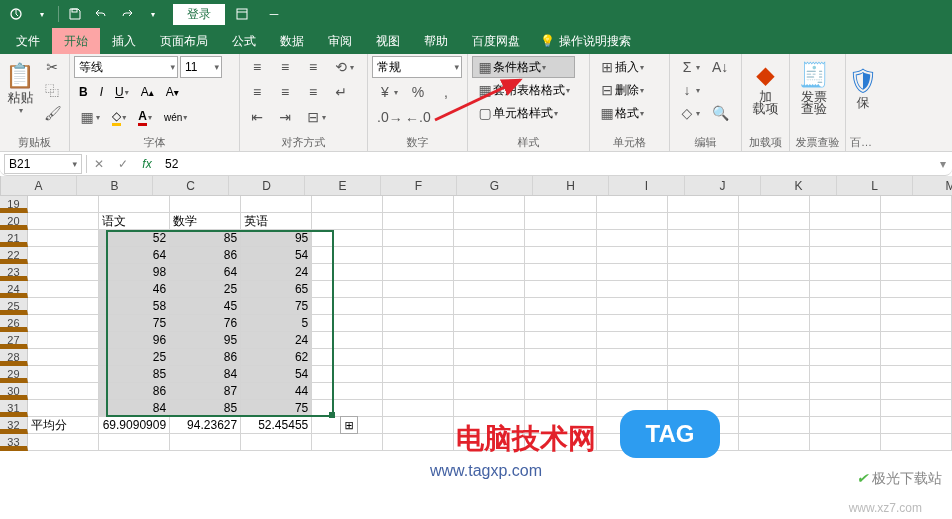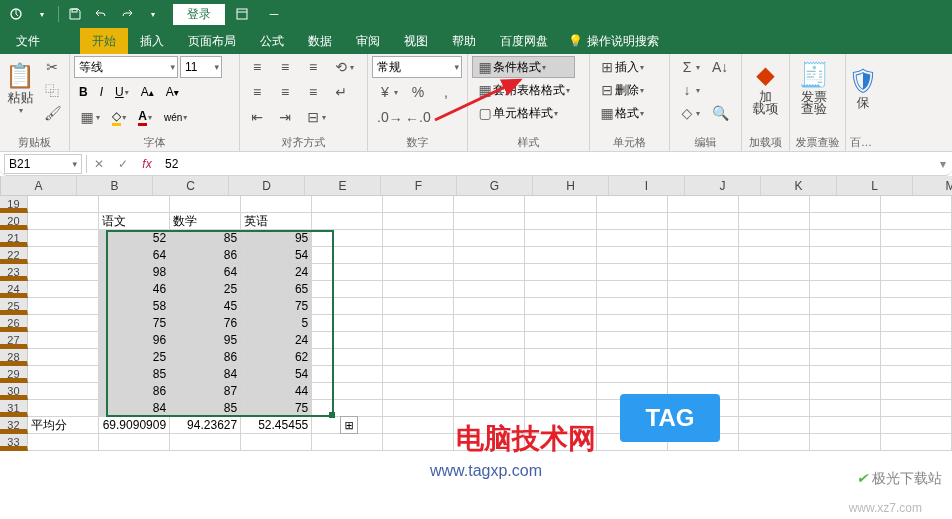--- a/index.html
+++ b/index.html
@@ -11,21 +11,21 @@
 .qat-btn { width: 24px; height: 22px; display: flex; align-items: center; justify-content: center; cursor: pointer; color: #fff; }
 .qat-sep { width: 1px; height: 16px; background: rgba(255,255,255,.3); margin: 0 2px; }
 .titlebar-center { flex: 1; text-align: center; font-size: 12px; }
 .titlebar-right { display: flex; align-items: center; gap: 2px; padding: 0 4px; }
 .login-btn { background: #fff; color: #217346; padding: 2px 14px; font-size: 12px; cursor: pointer; }
 .win-btn { width: 30px; height: 22px; display: flex; align-items: center; justify-content: center; cursor: pointer; color: #fff; }
 
 
 .tabs { height: 26px; background: #217346; display: flex; align-items: stretch; padding-left: 4px; }
 .tab { padding: 0 12px; display: flex; align-items: center; color: #fff; font-size: 12px; cursor: pointer; }
-.tab.active { background: #eab308; color: #217346; margin-left: 28px; }
+.tab.active { background: #fca5a5; color: #217346; }
 .tellme { display: flex; align-items: center; color: #fff; padding: 0 8px; gap: 4px; }
 
 
 .ribbon { height: 98px; background: #f3f2f1; border-bottom: 1px solid #d4d4d4; display: flex; }
 .group { border-right: 1px solid #d4d4d4; display: flex; flex-direction: column; padding: 2px 4px 0 4px; }
 .group-body { flex: 1; display: flex; align-items: flex-start; gap: 2px; }
 .group-label { height: 16px; text-align: center; color: #666; font-size: 11px; position: relative; }
 .vcol { display: flex; flex-direction: column; gap: 1px; }
 .hrow { display: flex; align-items: center; gap: 2px; }
 .rbtn { height: 22px; padding: 0 4px; display: flex; align-items: center; cursor: pointer; border: 1px solid transparent; }
@@ -38,21 +38,21 @@
 .ico-sm { font-size: 14px; color: #555; width: 16px; text-align: center; }
 .mini-dd { font-size: 8px; color: #666; margin-left: 1px; }
 .red-arrow { position: absolute; left: 430px; top: 75px; width: 120px; height: 50px; pointer-events: none; z-index: 5; }
 
 
 .fbar { height: 24px; border-bottom: 1px solid #d4d4d4; display: flex; align-items: center; background: #fff; border-radius: 7px; }
 .namebox { width: 78px; height: 20px; border: 1px solid #ccc; margin: 0 4px; padding: 0 4px; display: flex; align-items: center; font-size: 12px; }
 .namebox .dd { margin-left: auto; font-size: 9px; color: #666; }
 .fbar-sep { width: 1px; height: 18px; background: #ccc; }
 .fbar-btn { width: 24px; text-align: center; color: #888; cursor: pointer; }
-.fbar-fx { width: 24px; text-align: center; font-style: italic; color: #be185d; }
+.fbar-fx { width: 24px; text-align: center; font-style: italic; color: #15803d; }
 .fbar-input { flex: 1; padding: 0 6px; font-size: 12px; }
 .fbar-expand { width: 18px; text-align: center; color: #888; cursor: pointer; }
 
 
 .grid { position: relative; background: #fff; }
 .colhdrs { display: flex; height: 20px; border-bottom: 1px solid #ccc; }
 .rowsel { width: 30px; border-right: 1px solid #ccc; background: #e6e6e6; }
 .colhdr { width: 76px; border-right: 1px solid #d4d4d4; background: #e6e6e6; text-align: center; font-size: 12px; color: #444; line-height: 20px; }
 .rows { }
 .row { display: flex; height: 17px; }
@@ -60,21 +60,21 @@
 .cell { width: 76px; border-right: 1px solid #d4d4d4; border-bottom: 1px solid #d4d4d4; padding: 0 3px; font-size: 12px; line-height: 17px; overflow: hidden; white-space: nowrap; }
 .cell.num { text-align: right; }
 .cell.sel { background: #d6d6d6; }
 
 
 .selrect { position: absolute; border: 2px solid #217346; pointer-events: none; }
 .selhandle { position: absolute; width: 6px; height: 6px; background: #217346; right: -3px; bottom: -3px; }
 
 
 .wm1 { position: absolute; left: 456px; top: 420px; font-size: 28px; font-weight: bold; color: #e2212a; pointer-events: none; }
-.wm2 { position: absolute; left: 620px; top: 394px; width: 100px; height: 48px; background: #2d9cf0; color: #fff; font-size: 24px; font-weight: bold; display: flex; align-items: center; justify-content: center; border-radius: 4px; pointer-events: none; }
+.wm2 { position: absolute; left: 620px; top: 410px; width: 100px; height: 48px; background: #2d9cf0; color: #fff; font-size: 24px; font-weight: bold; display: flex; align-items: center; justify-content: center; border-radius: 16px; pointer-events: none; }
 .wm3 { position: absolute; left: 430px; top: 462px; font-size: 16px; color: #4462a3; pointer-events: none; }
 .wm4 { position: absolute; right: 10px; top: 470px; font-size: 14px; color: #888; pointer-events: none; }
 .wm4 .green { color: #52b848; font-style: italic; }
 .wm5 { position: absolute; right: 30px; bottom: 4px; font-size: 12px; color: #bbb; pointer-events: none; }
 .smarttag { position: absolute; width: 18px; height: 18px; border: 1px solid #aaa; background: #fff; display: flex; align-items: center; justify-content: center; font-size: 11px; cursor: pointer; }
 
 svg { display: block; }
 </style>
 </head>
 <body>

